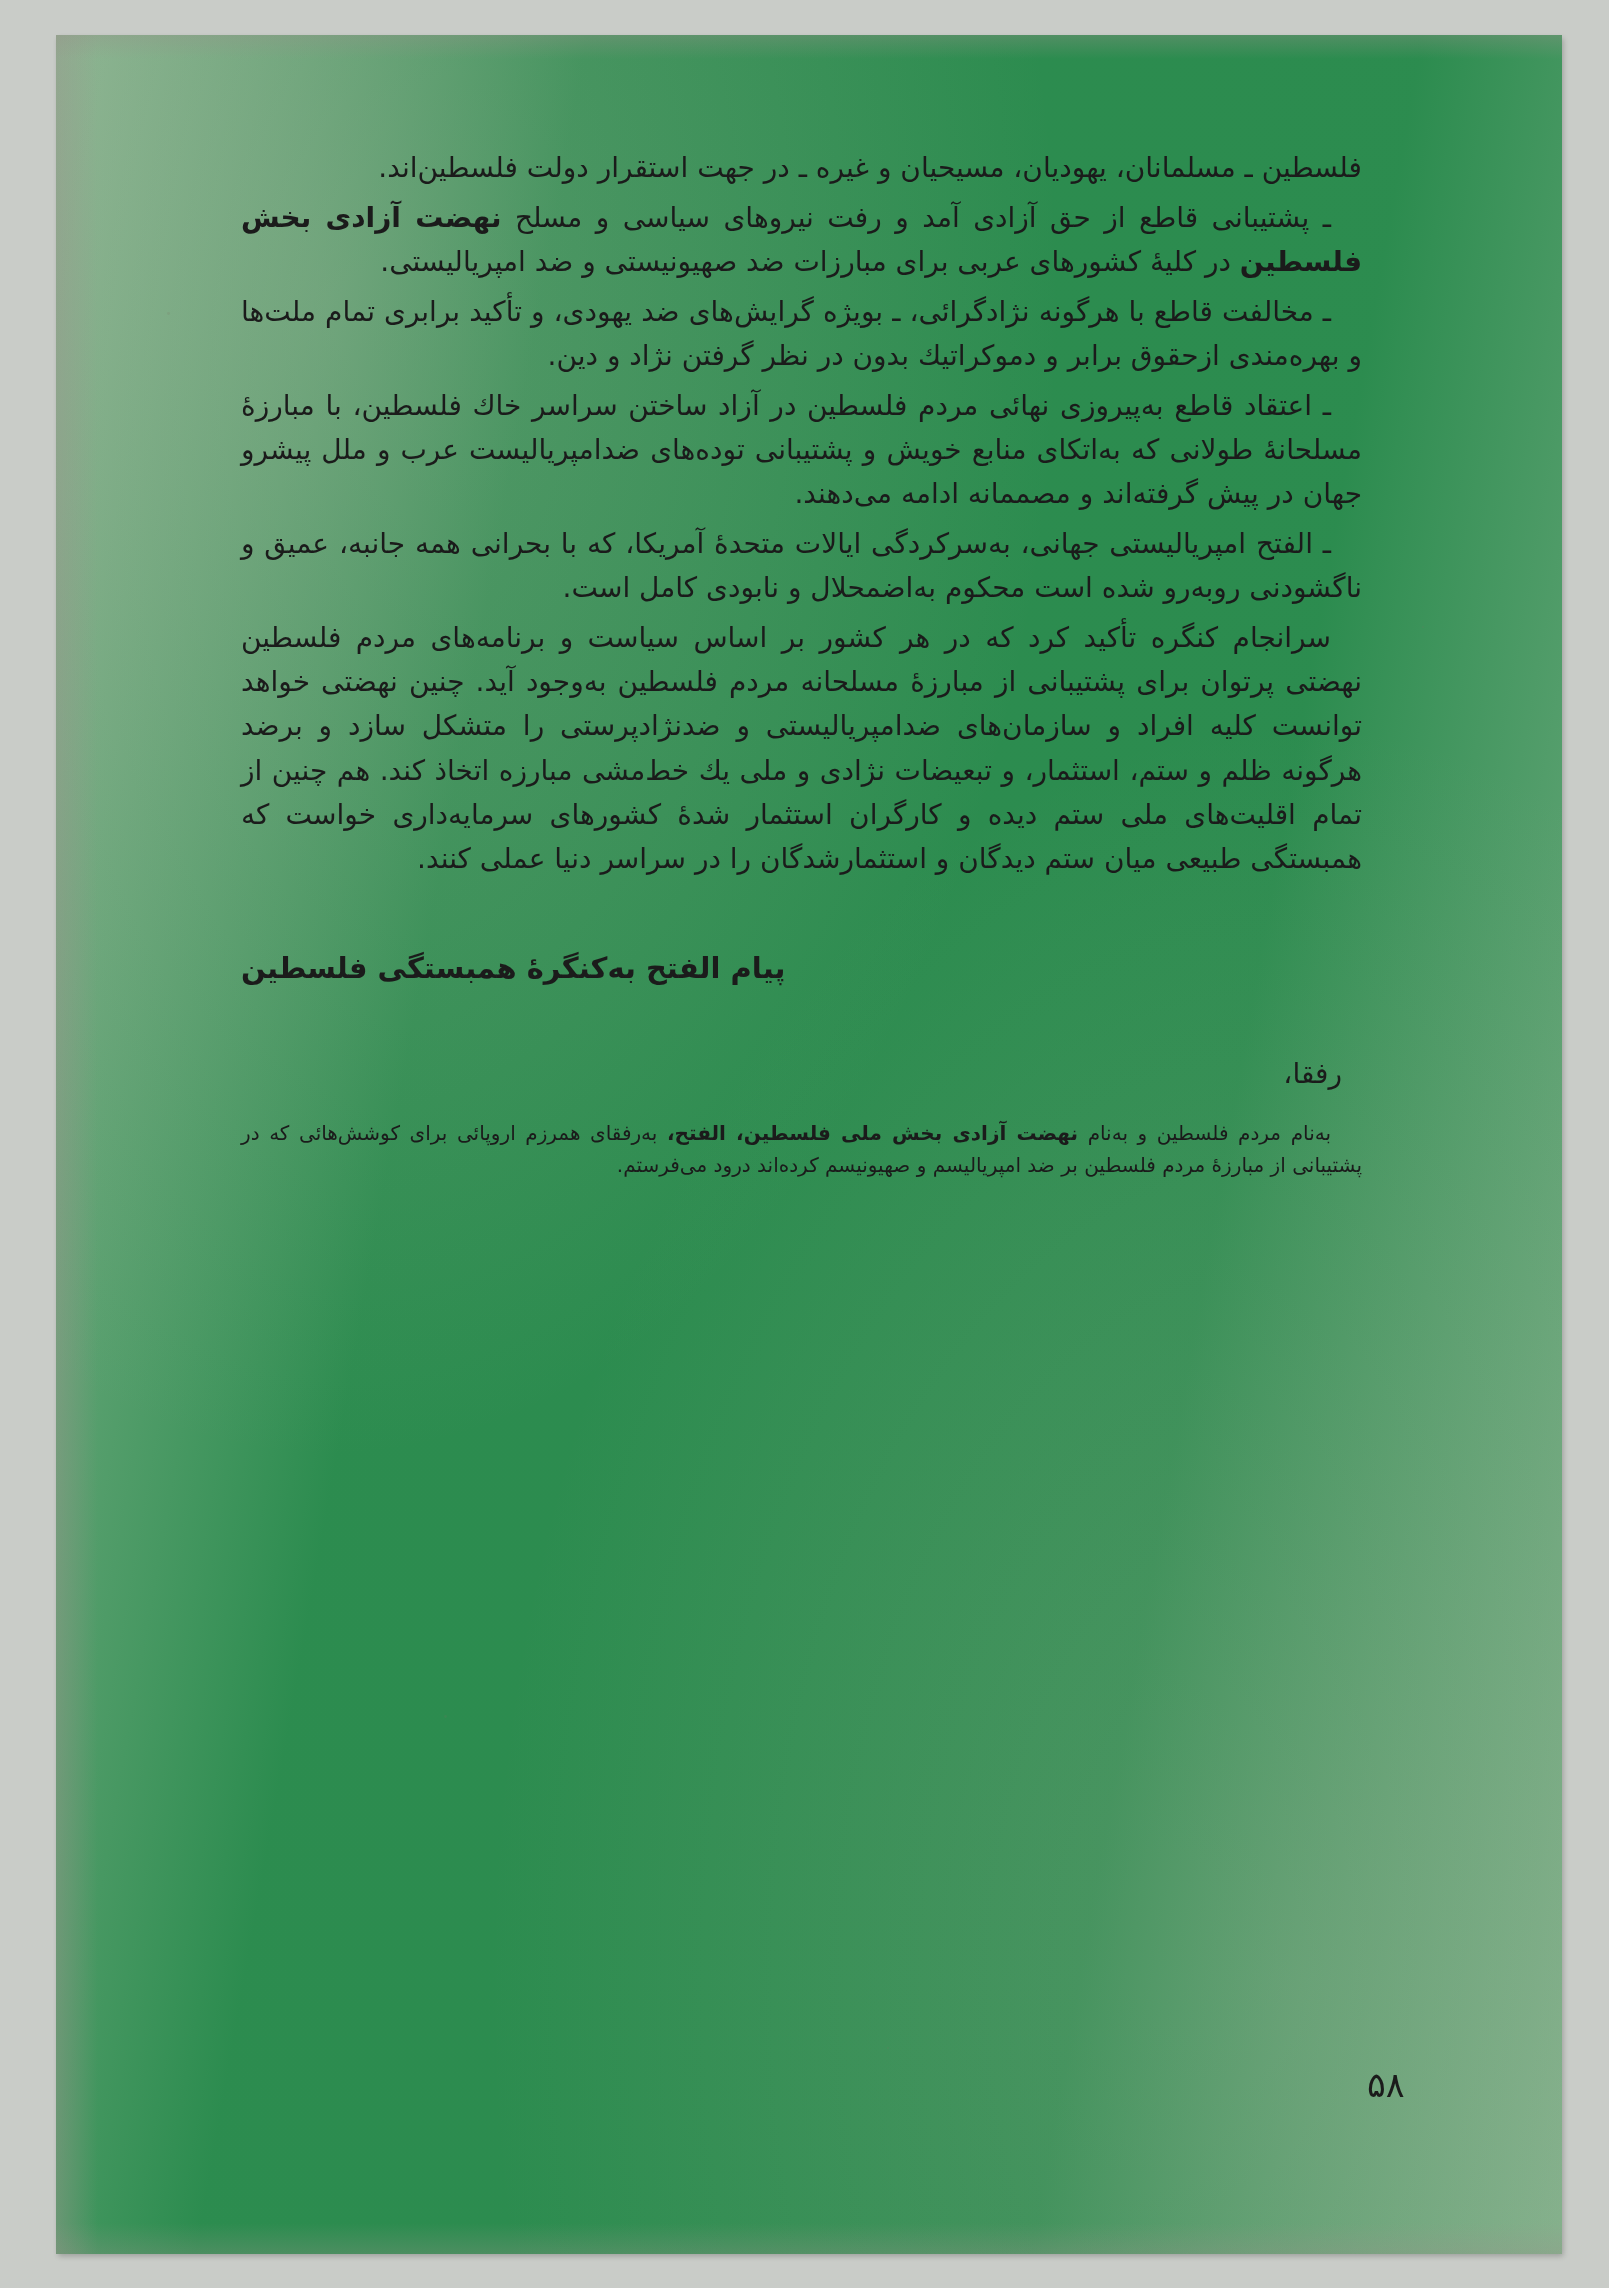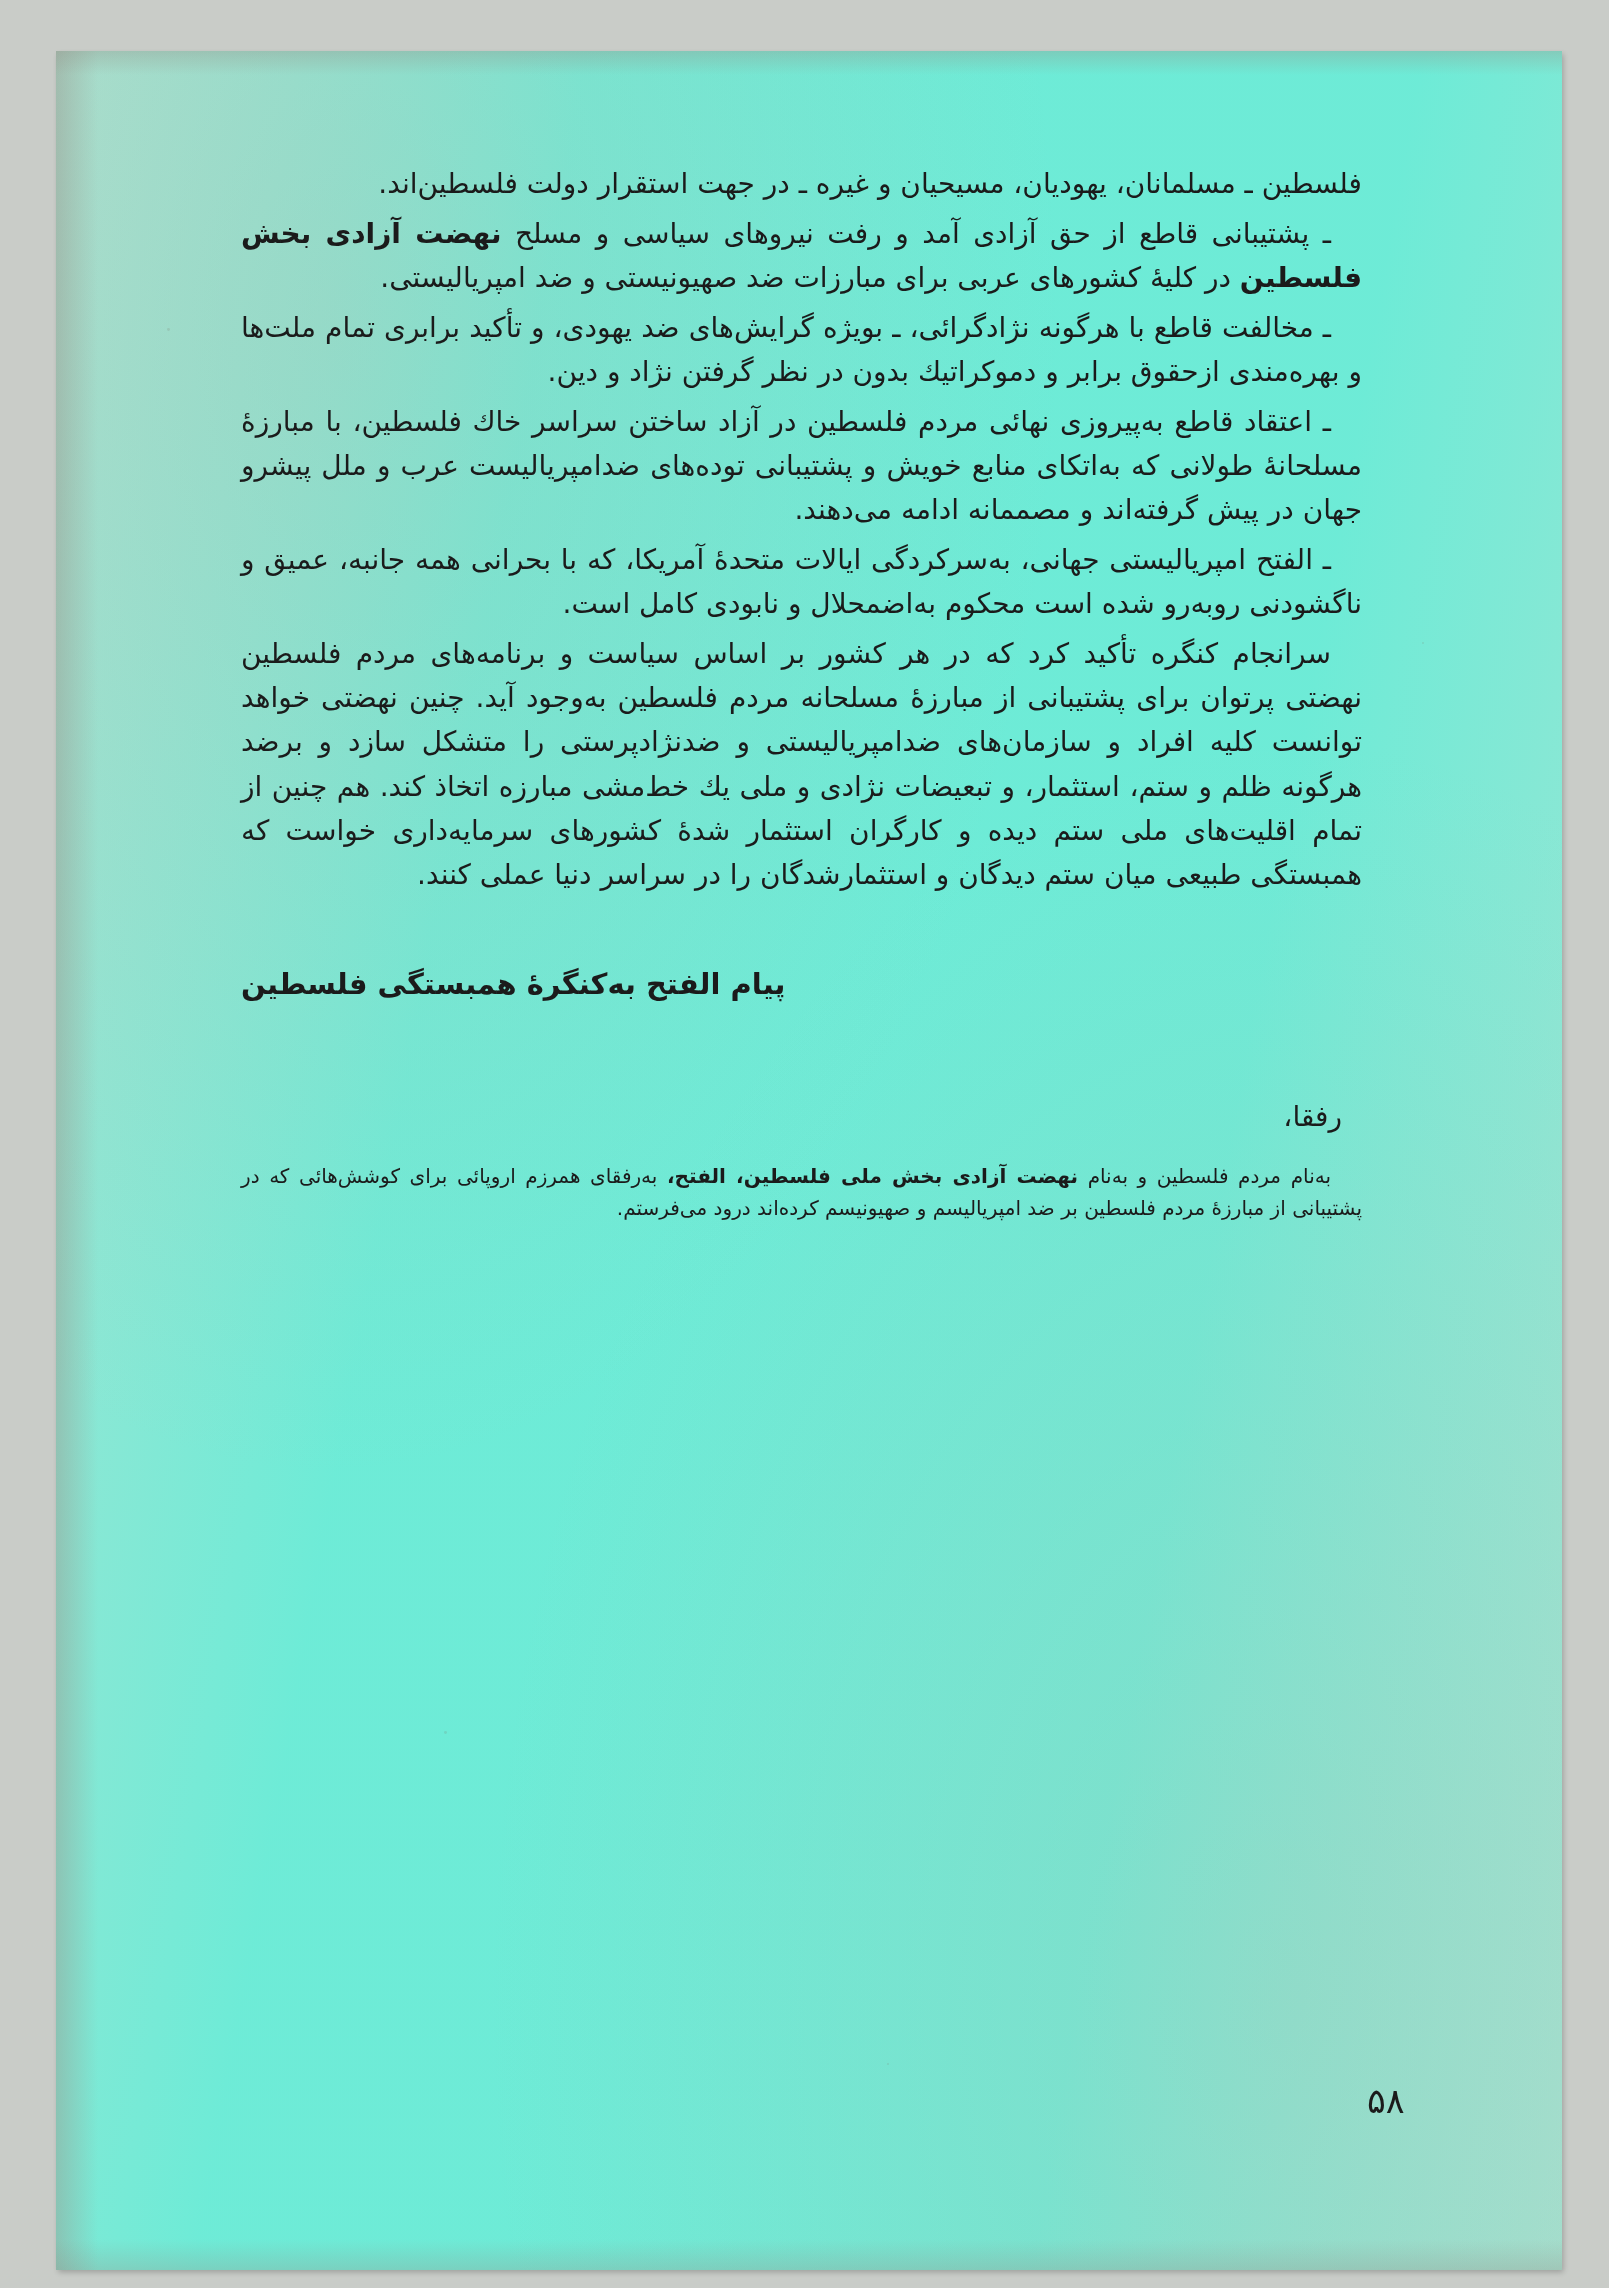--- a/index.html
+++ b/index.html
@@ -11,24 +11,24 @@
     height: 2289px;
     background: #c9ccc8;
     font-family: "DejaVu Sans", sans-serif;
     overflow: hidden;
   }
 
   
   #page-sheet {
     position: absolute;
     left: 55px;
-    top: 51px;
+    top: 35px;
     width: 1506px;
     height: 2219px;
-    background: #5eead4;
+    background: #15803d;
     box-shadow: 1.8px 2.8px 5.5px rgba(0,0,0,0.22);
   }
 
   
   #paper-texture {
     position: absolute;
     inset: 0;
     background:
       radial-gradient(ellipse at 18% 12%, rgba(190,185,170,0.30) 0%, rgba(255,255,255,0) 42%),
       radial-gradient(ellipse at 82% 88%, rgba(186,182,166,0.26) 0%, rgba(255,255,255,0) 46%),
@@ -90,21 +90,21 @@
 
   h2.section-heading {
     margin: 70px 0 0 0;
     font-size: 29px;
     font-weight: bold;
     text-align: left;
     letter-spacing: 0.2px;
   }
 
   p.salutation {
-    margin: 99px 0 0 0;
+    margin: 72px 0 0 0;
     font-size: 28px;
     text-align: right;
     padding-right: 20px;
   }
 
   p.closing {
     margin: 28px 0 0 0;
     font-size: 20px;
     line-height: 1.58;
     text-align: justify;

